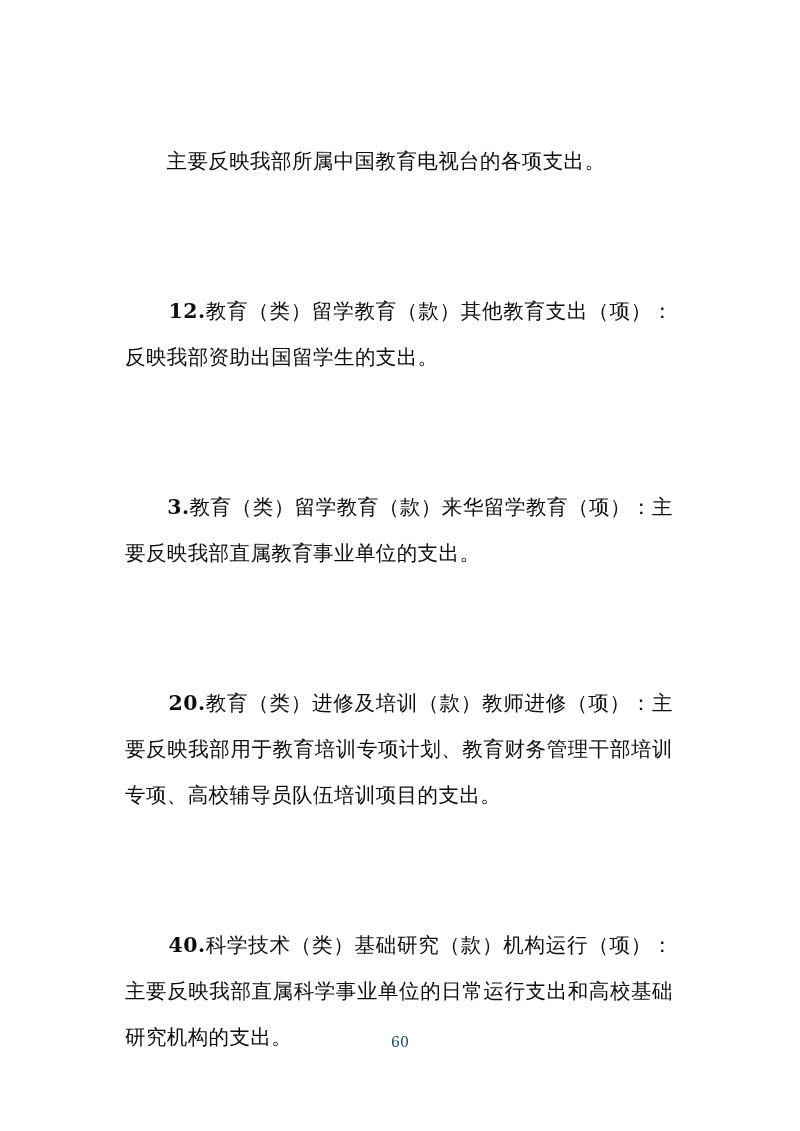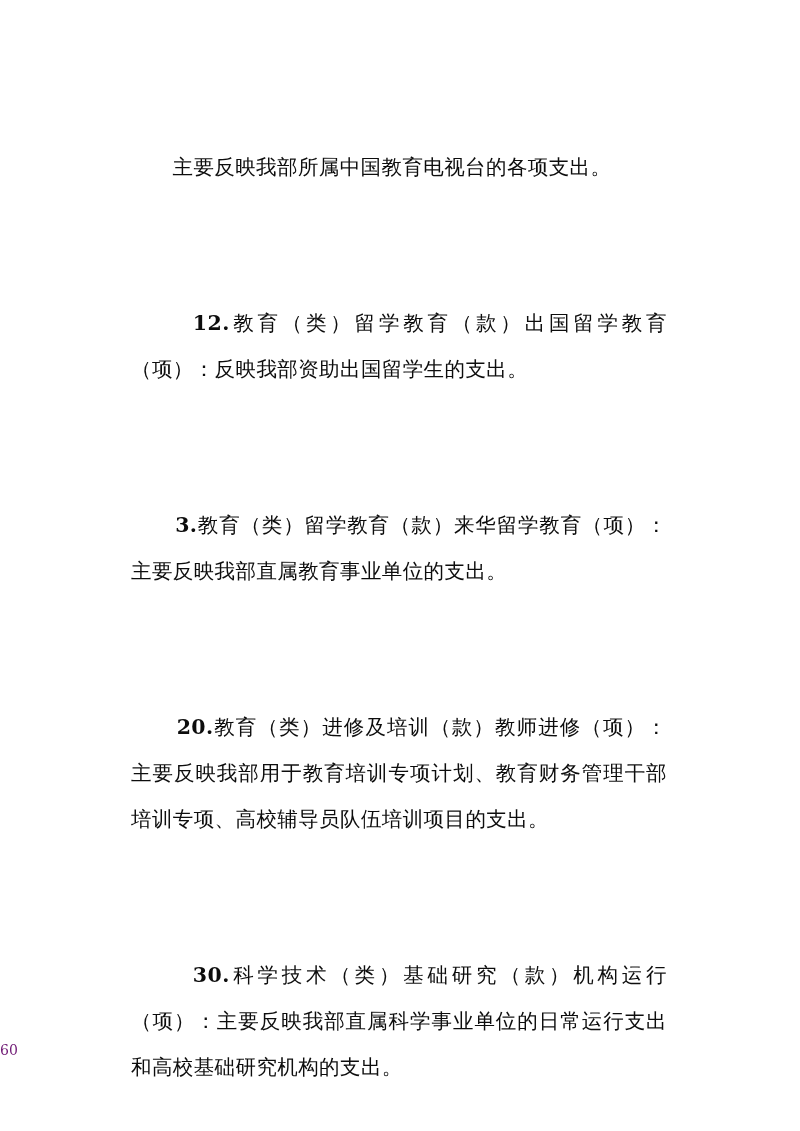--- a/index.html
+++ b/index.html
@@ -25,65 +25,65 @@
     top: 80px;
     width: 572px;
   }
   .para {
     font-size: 20.5px;
     line-height: 46px;
     color: #0d0d0d;
     text-align: justify;
     text-justify: inter-ideograph;
     letter-spacing: 0.4px;
-    margin: 18px;
+    margin: 12px;
     white-space: pre-wrap;
   }
   .para.indent {
     text-indent: 41px;
   }
   .num {
     font-weight: bold;
   }
   .page-number {
     position: absolute;
     left: 0;
     right: 0;
     top: 1034px;
+    text-align: center;
     font-size: 14px;
-    color: #701a75;
+    color: #0c4a6e;
     font-family: "DejaVu Serif", "Liberation Serif", serif;
-    margin-top: 8px;
   }
 </style>
 </head>
 <body>
 
 <div class="page">
 
   <div class="content">
 
     <p class="para">
       <span>主要反映我部所属中国教育电视台的各项支出。</span>
     </p>
 
     <p class="para indent">
-      <span class="num">12.</span><span>教育（类）留学教育（款）出国留学教育（项）：反映我部资助出国留学生的支出。</span>
+      <span class="num">12.</span><span>教育（类）留学教育（款）其他教育支出（项）：反映我部资助出国留学生的支出。</span>
     </p>
 
     <p class="para indent">
       <span class="num">3.</span><span>教育（类）留学教育（款）来华留学教育（项）：主要反映我部直属教育事业单位的支出。</span>
     </p>
 
     <p class="para indent">
       <span class="num">20.</span><span>教育（类）进修及培训（款）教师进修（项）：主要反映我部用于教育培训专项计划、教育财务管理干部培训专项、高校辅导员队伍培训项目的支出。</span>
     </p>
 
 
     <p class="para indent">
-      <span class="num">30.</span><span>科学技术（类）基础研究（款）机构运行（项）：主要反映我部直属科学事业单位的日常运行支出和高校基础研究机构的支出。</span>
+      <span class="num">40.</span><span>科学技术（类）基础研究（款）机构运行（项）：主要反映我部直属科学事业单位的日常运行支出和高校基础研究机构的支出。</span>
     </p>
 
   </div>
 
   <div class="page-number">60</div>
 
 </div>
 
 </body></html>

